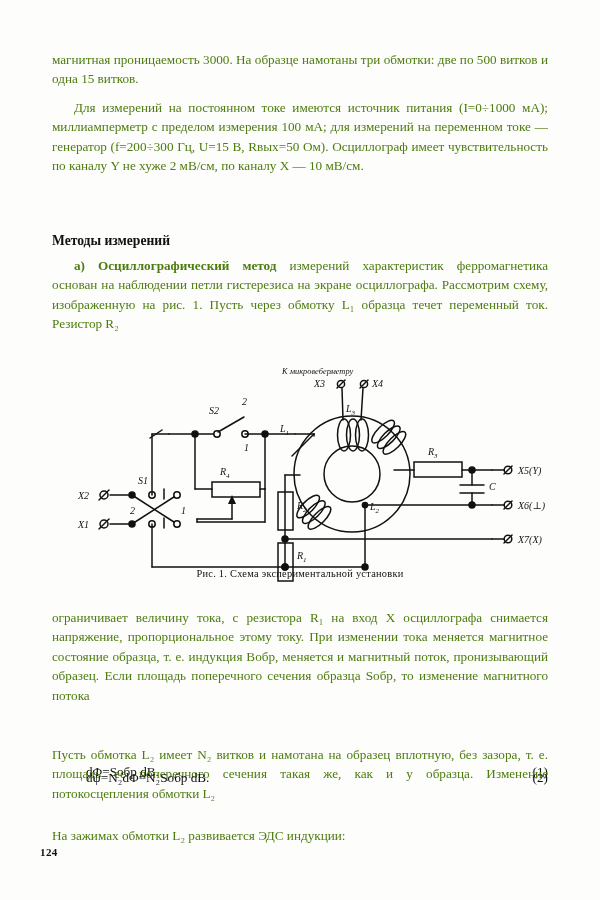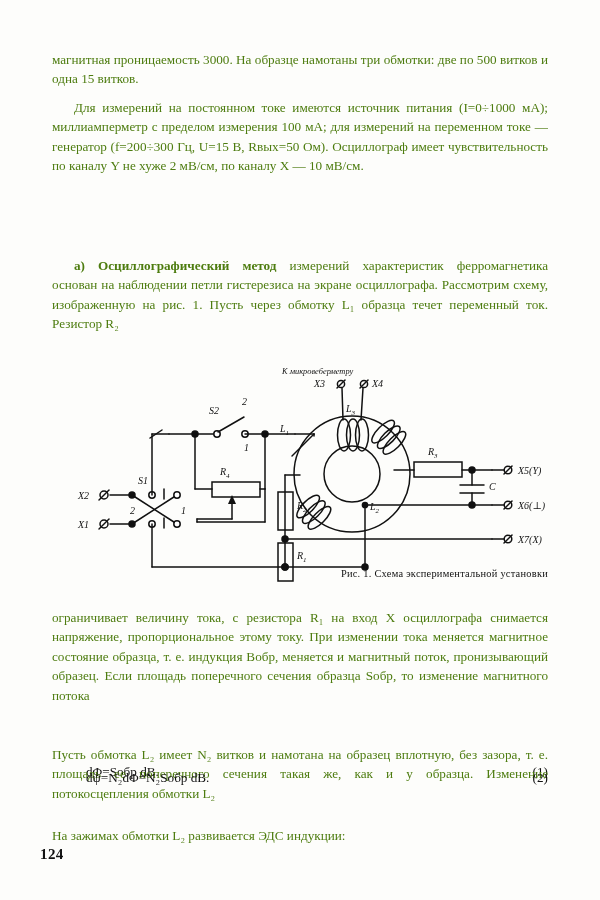--- a/index.html
+++ b/index.html
@@ -44,29 +44,29 @@
   }
   .eq .num {
     position: absolute;
     right: 0;
     top: 0;
   }
   .cap {
     position: absolute;
     left: 52px;
     width: 496px;
-    text-align: right;
+    text-align: center;
     font-size: 10.4px;
     letter-spacing: 0.25px;
   }
   .pageno {
     position: absolute;
     left: 40px;
     top: 846px;
-    font-size: 15px;
+    font-size: 11px;
     font-weight: bold;
     letter-spacing: 0.4px;
     text-align: center;
   }
   #figure {
     position: absolute;
     left: 52px;
     top: 362px;
     width: 500px;
     height: 222px;
@@ -88,20 +88,23 @@
 
   <div class="col" style="top:50px;">
     <p class="body">магнитная проницаемость 3000. На образце намотаны три обмотки: две по 500 витков и одна 15 витков.</p>
   </div>
 
   <div class="col" style="top:98px;">
     <p class="body indent">Для измерений на постоянном токе имеются источник питания (I=0÷1000 мА); миллиамперметр с пределом измерения 100 мА; для измерений на переменном токе — генератор (f=200÷300 Гц, U=15 В, Rвых=50 Ом). Осциллограф имеет чувствительность по каналу Y не хуже 2 мВ/см, по каналу X — 10 мВ/см.</p>
   </div>
 
 
+  <div class="col" style="top:231px;">
+    <h3 class="heading">Методы измерений</h3>
+  </div>
 
   <div class="col" style="top:256px;">
     <p class="body indent"><b>а) Осциллографический метод</b> <span>измерений характеристик ферромагнетика основан на наблюдении петли гистерезиса на экране осциллографа. Рассмотрим схему, изображенную на рис. 1. Пусть через обмотку L₁ образца течет переменный ток. Резистор R₂</span></p>
   </div>
 
   <div id="figure">
     <svg width="500" height="222" viewBox="0 0 500 222" xmlns="http://www.w3.org/2000/svg">
       <g stroke="#111" stroke-width="1.5" fill="none" stroke-linecap="round">
 
         <line x1="58" y1="133" x2="78" y2="133"></line>

